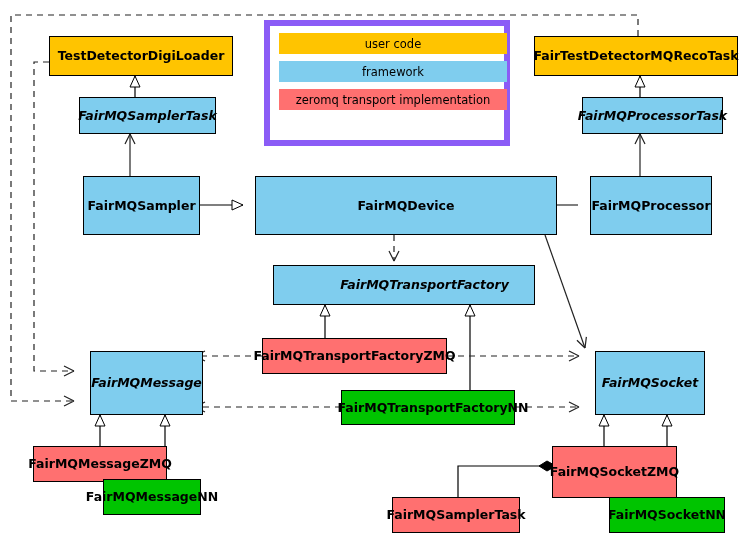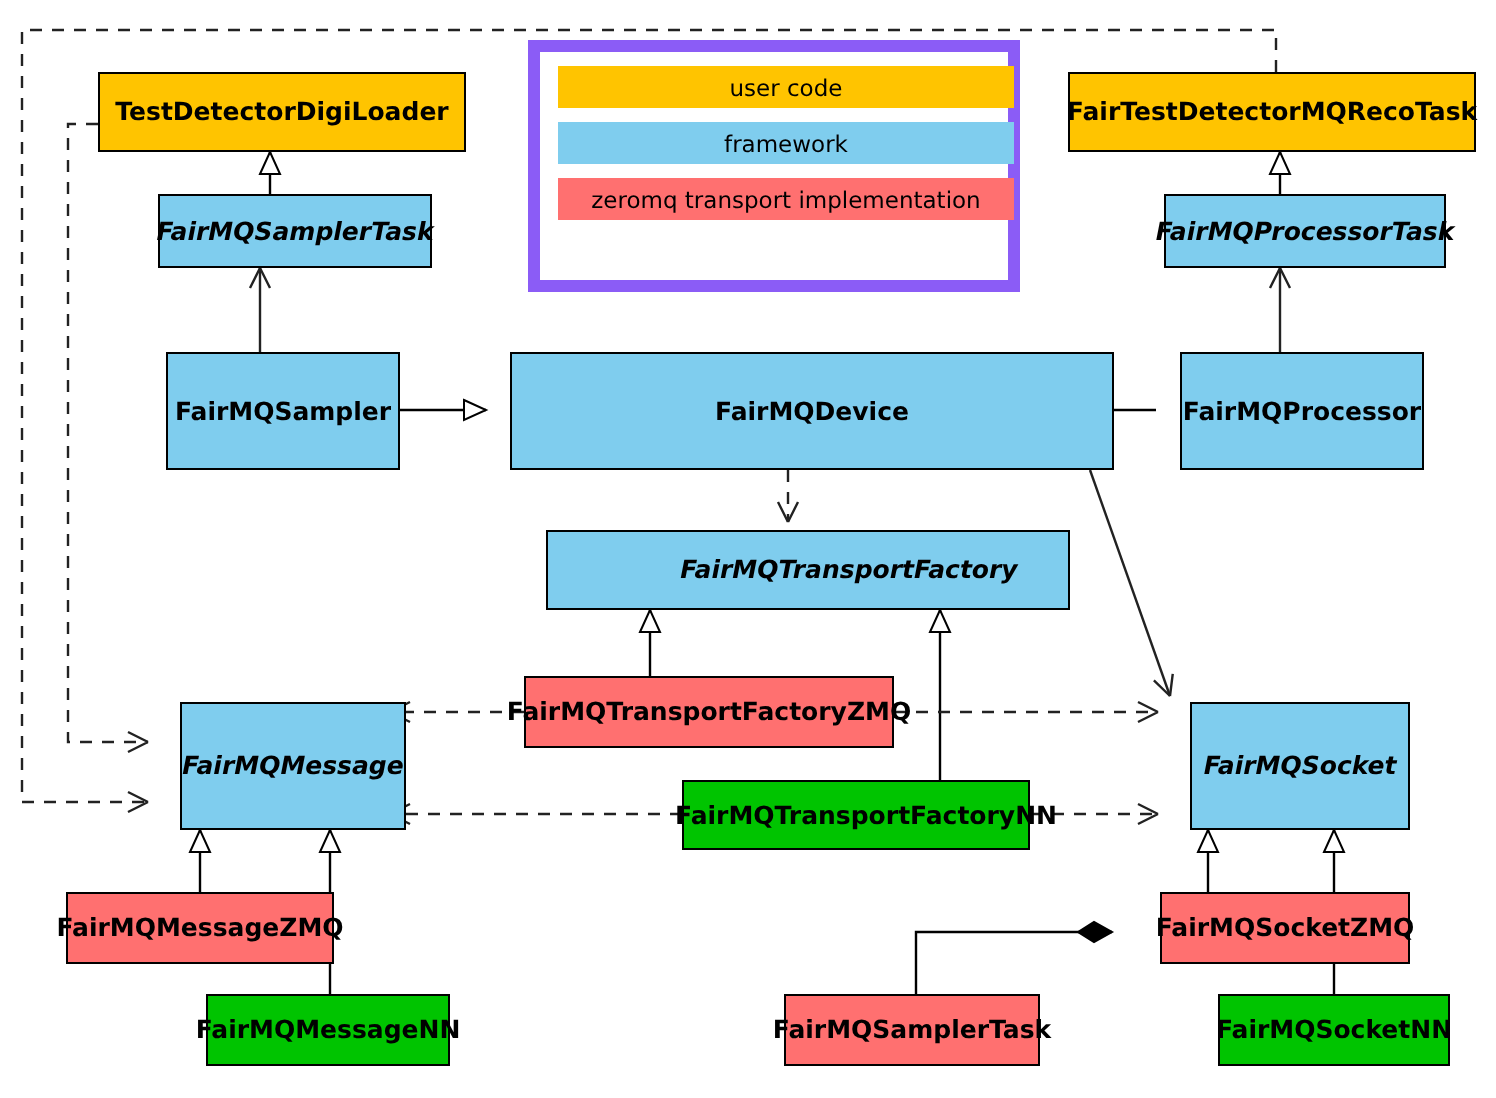--- a/index.html
+++ b/index.html
@@ -129,25 +129,25 @@
     </div>
 
   <div class="node framework" style="left:583px;top:351px;width:110px;height:64px;">
     <span class="abstract">FairMQSocket</span>
     </div>
 
   <div class="node zmq" style="left:33px;top:446px;width:134px;height:36px;">
     <span class="bold">FairMQMessageZMQ</span>
     </div>
 
-  <div class="node nn" style="left:103px;top:497px;width:122px;height:36px;">
+  <div class="node nn" style="left:103px;top:479px;width:98px;height:36px;">
     <span class="bold">FairMQMessageNN</span>
     </div>
 
-  <div class="node zmq" style="left:580px;top:446px;width:125px;height:36px;">
+  <div class="node zmq" style="left:552px;top:446px;width:125px;height:52px;">
     <span class="bold">FairMQSocketZMQ</span>
     </div>
 
   <div class="node zmq" style="left:392px;top:497px;width:128px;height:36px;">
     <span class="bold">FairMQSamplerTask</span>
     </div>
 
   <div class="node nn" style="left:609px;top:497px;width:116px;height:36px;">
     <span class="bold">FairMQSocketNN</span>
     </div>

